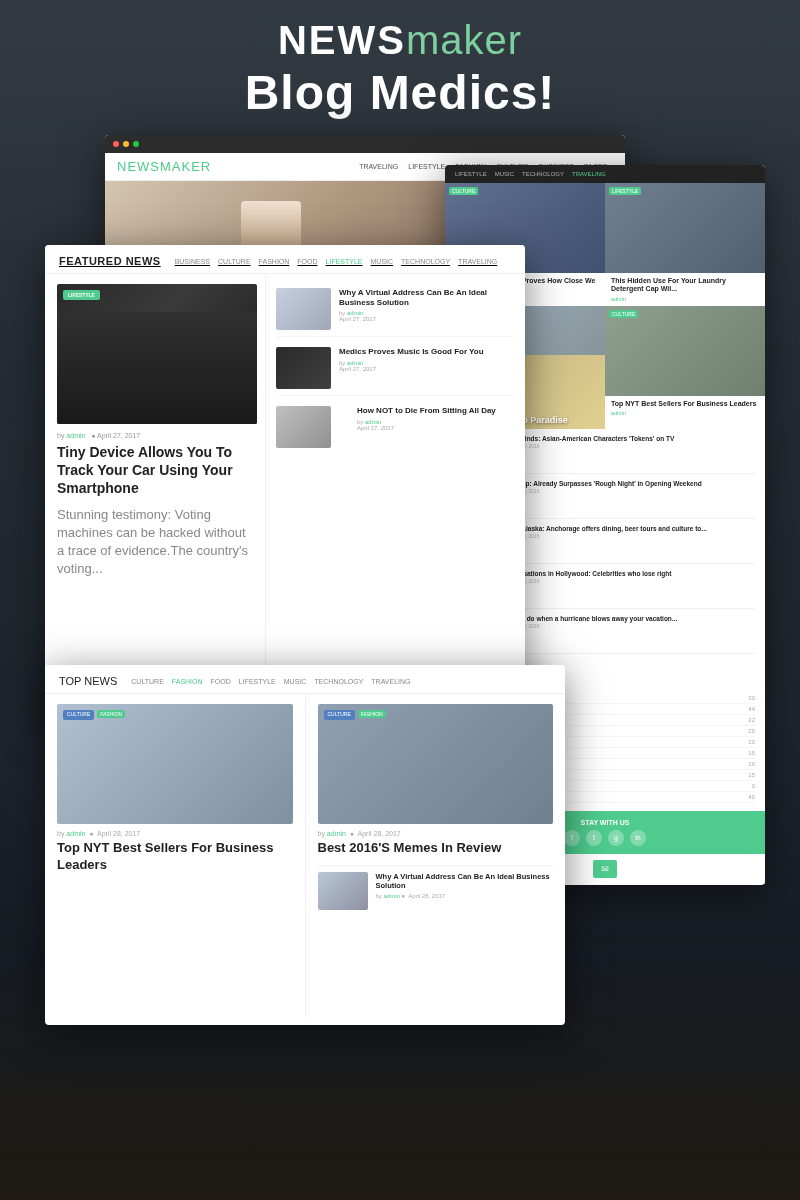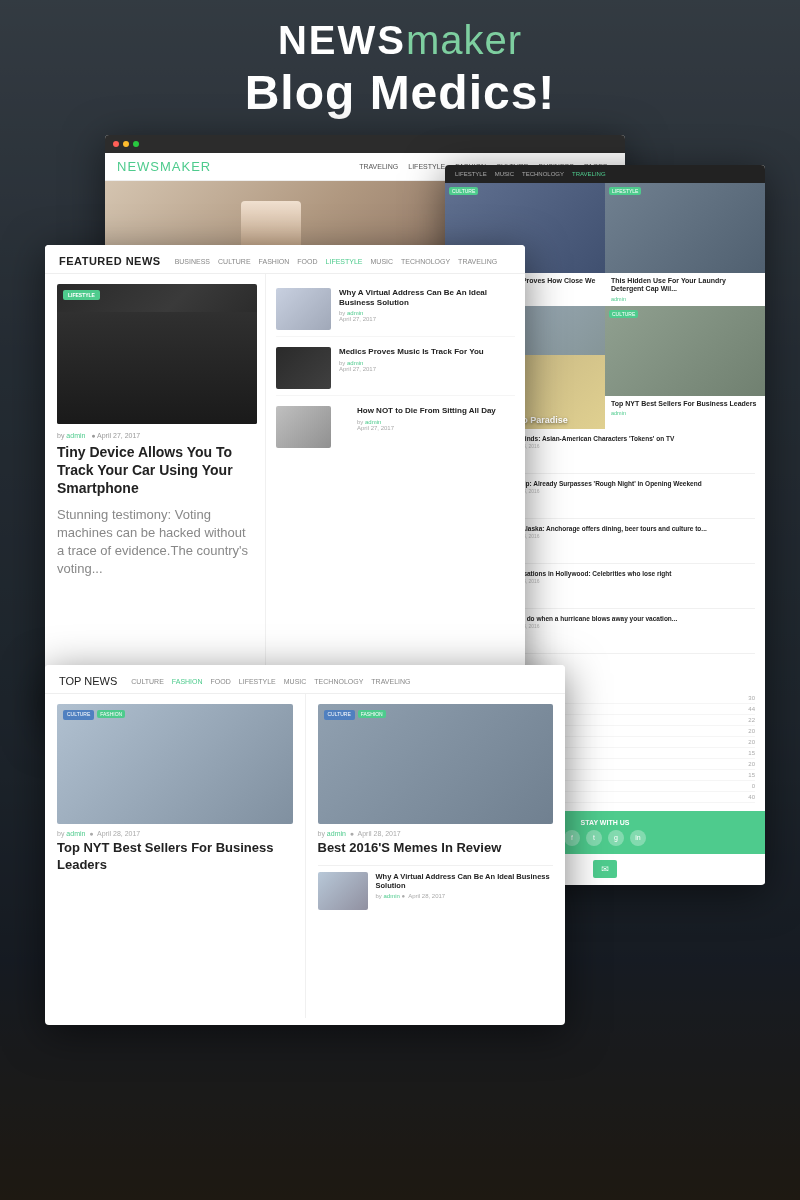--- a/index.html
+++ b/index.html
@@ -234,20 +234,21 @@
       z-index: 5;
     }
 
     .featured-header {
       background: white;
       padding: 10px 14px 6px;
       border-bottom: 1px solid #eee;
       display: flex;
       align-items: center;
       gap: 14px;
+      text-decoration: underline;
     }
 
     .featured-title {
       font-size: 11px;
       font-weight: 900;
       color: #222;
       text-transform: uppercase;
       letter-spacing: 0.5px;
     }
 
@@ -930,21 +931,21 @@
             <div class="mini-img mini-img-1"></div>
             <div class="mini-text">
               <div class="mini-title">Why A Virtual Address Can Be An Ideal Business Solution</div>
               <div class="mini-meta">by <span class="author">admin</span></div>
               <div class="mini-meta">April 27, 2017</div>
             </div>
           </div>
           <div class="mini-article">
             <div class="mini-img mini-img-2"></div>
             <div class="mini-text">
-              <div class="mini-title">Medics Proves Music Is Track For You</div>
+              <div class="mini-title">Medics Proves Music Is Good For You</div>
               <div class="mini-meta">by <span class="author">admin</span></div>
               <div class="mini-meta">April 27, 2017</div>
             </div>
           </div>
           <div class="mini-article">
             <div class="mini-img mini-img-4"></div>
             <div class="mini-text">
               <div class="mini-title">How NOT to Die From Sitting All Day</div>
               <div class="mini-meta">by <span class="author">admin</span></div>
               <div class="mini-meta">April 27, 2017</div>

